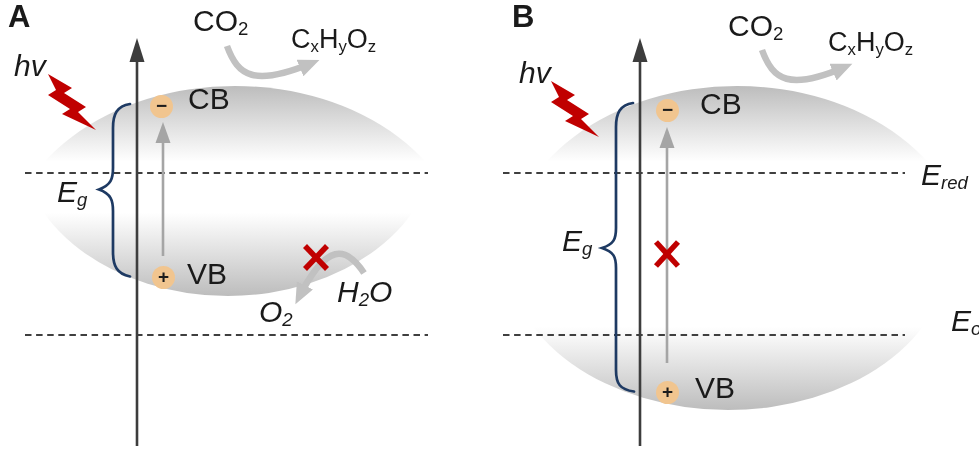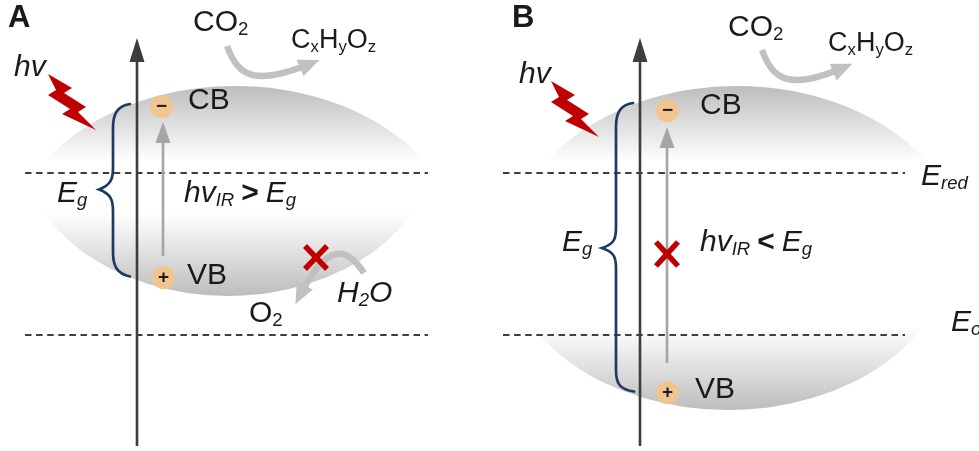--- a/index.html
+++ b/index.html
@@ -97,47 +97,45 @@
 
   <span class="txt" style="left:291px; top:26px; font-size:27px;"><span>C</span><sub class="s">x</sub><span>H</span><sub class="s">y</sub><span>O</span><sub class="s">z</sub></span>
 
   <div class="carrier" style="left:150px; top:95px;">
     <span class="sign">−</span>
   </div>
   <span class="txt f30" style="left:188px; top:84px;">CB</span>
 
   <span class="txt f30 it" style="left:57px; top:177px;"><span>E</span><sub class="s">g</sub></span>
 
-  <span class="txt f30 it" style="left:184px; top:177px;"><span>hv</span><sub class="s">IR</sub><span class="op">&gt;</span><span>E</span><sub class="s">g</sub></span>
 
   <div class="carrier" style="left:152px; top:266px;">
     <span class="sign">+</span>
   </div>
   <span class="txt f30" style="left:187px; top:259px;">VB</span>
 
   <span class="txt f30" style="left:337px; top:277px;font-style:italic;"><span>H</span><sub class="s">2</sub><span>O</span></span>
 
-  <span class="txt f30" style="left:249px; top:297px;"><span>O</span><sub class="s">2</sub></span>
+  <span class="txt f30" style="left:259px; top:297px;font-style:italic;"><span>O</span><sub class="s">2</sub></span>
 
   <span class="txt panel-label" style="left:512px; top:1px;">B</span>
 
   <span class="txt f30 it" style="left:519px; top:58px;">hv</span>
 
   <span class="txt f30" style="left:728px; top:11px;"><span>CO</span><sub class="s">2</sub></span>
 
   <span class="txt" style="left:828px; top:29px; font-size:27px;"><span>C</span><sub class="s">x</sub><span>H</span><sub class="s">y</sub><span>O</span><sub class="s">z</sub></span>
 
   <div class="carrier" style="left:656px; top:99px;">
     <span class="sign">−</span>
   </div>
   <span class="txt f30" style="left:700px; top:89px;">CB</span>
 
   <span class="txt f30 it" style="left:562px; top:226px;"><span>E</span><sub class="s">g</sub></span>
 
-  <span class="txt f30 it" style="left:700px; top:226px;"><span>hv</span><sub class="s">IR</sub><span class="op">&lt;</span><span>E</span><sub class="s">g</sub></span>
 
   <div class="carrier" style="left:656px; top:381px;">
     <span class="sign">+</span>
   </div>
   <span class="txt f30" style="left:695px; top:373px;">VB</span>
 
   <span class="txt f30 it" style="left:921px; top:160px;"><span>E</span><sub class="s">red</sub></span>
 
   <span class="txt f30 it" style="left:921px; top:306px;margin-left:30px;"><span>E</span><sub class="s">ox</sub></span>
 

